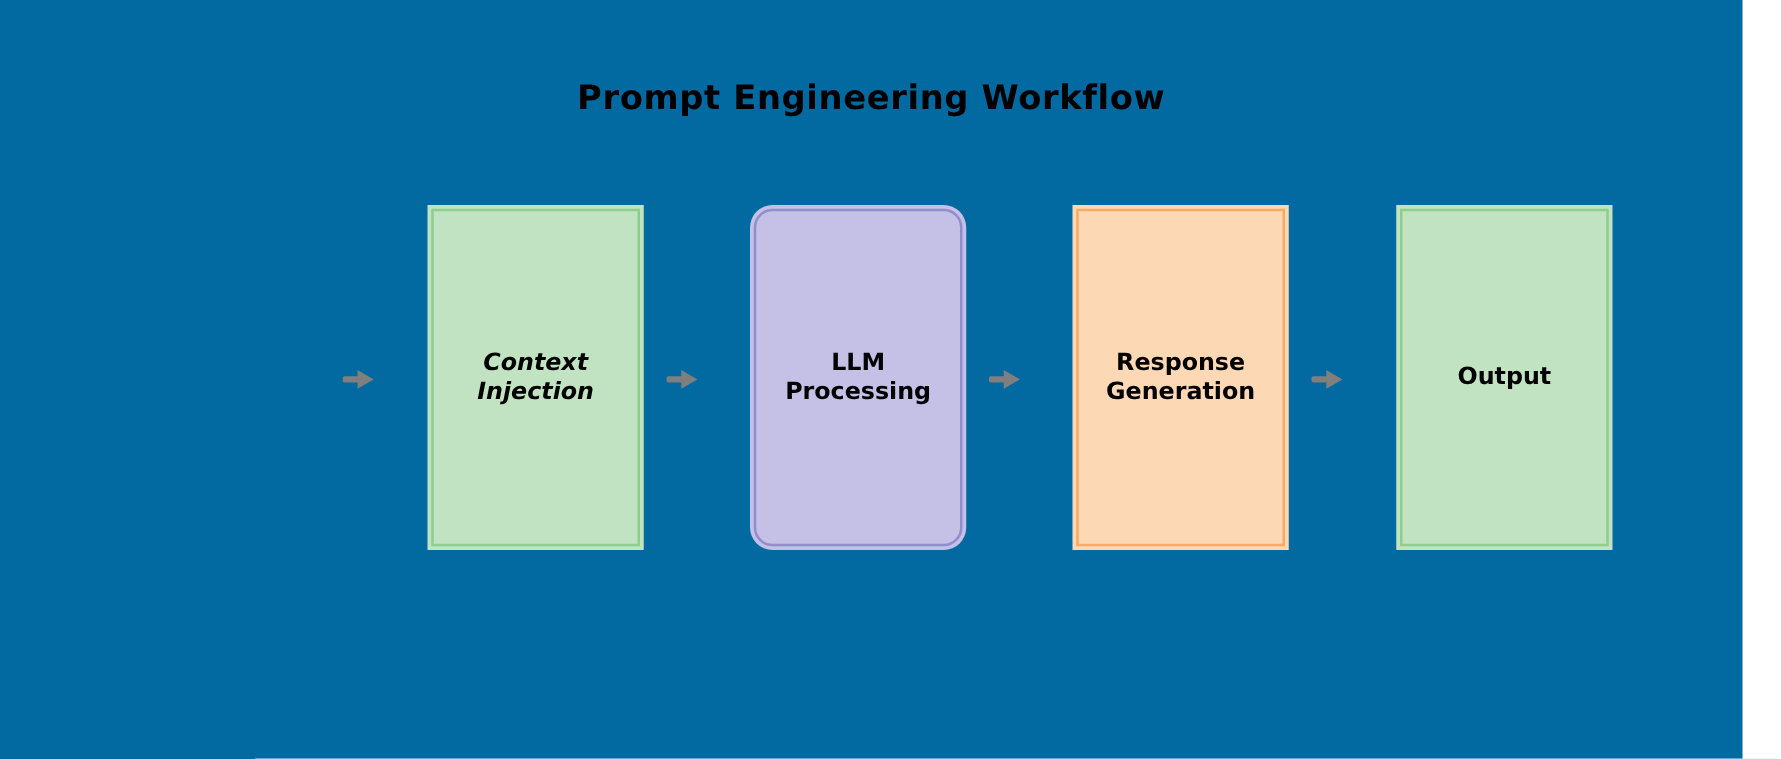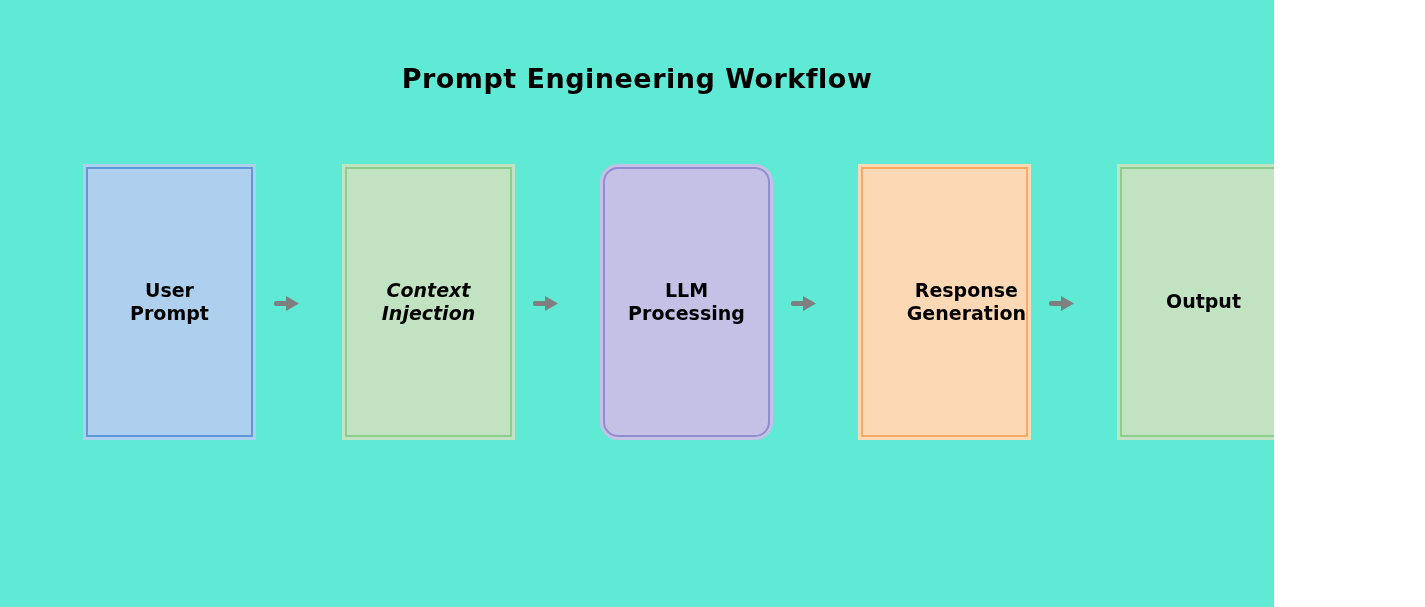--- a/index.html
+++ b/index.html
@@ -3,23 +3,23 @@
 <meta charset="utf-8">
 <style>
   html, body {
     margin: 0;
     padding: 0;
     background: #ffffff;
     font-family: "DejaVu Sans", "Liberation Sans", sans-serif;
   }
   .canvas {
     position: relative;
-    width: 1274px;
+    width: 1394px;
     height: 607px;
-    background: #5eead4;
+    background: #0369a1;
     overflow: hidden;
   }
   .diagram-title {
     position: absolute;
     top: 63px;
     left: 0;
     width: 100%;
     text-align: center;
     font-size: 27px;
     font-weight: bold;
@@ -41,45 +41,41 @@
   .node-label {
     font-size: 19px;
     font-weight: bold;
     color: #000000;
     line-height: 1.22;
     white-space: pre-line;
   }
   .node-1 { left: 86px; }
   .node-2 { left: 345px; font-style: italic; }
   .node-3 { left: 603px; }
-  .node-4 { left: 861px; justify-content: flex-end; }
+  .node-4 { left: 861px; }
   .node-5 { left: 1120px; }
   .flow-arrow {
     position: absolute;
     top: 295px;
     width: 25px;
     height: 17px;
   }
   .arrow-1 { left: 274px; }
   .arrow-2 { left: 533px; }
   .arrow-3 { left: 791px; }
   .arrow-4 { left: 1049px; }
   .flow-arrow svg { display: block; width: 25px; height: 17px; }
 </style>
 </head>
 <body>
 
 <div class="canvas">
 
   <div class="diagram-title">Prompt Engineering Workflow</div>
 
-  <div class="node node-1" style="background: rgb(174, 208, 238); border-color: rgb(94, 154, 215); box-shadow: rgb(174, 208, 238) 0px 0px 0px 3px;">
-    <span class="node-label">User
-Prompt</span>
-  </div>
 
   <div class="flow-arrow arrow-1" style="color: rgb(127, 127, 127);">
     <svg viewBox="0 0 25 17" xmlns="http://www.w3.org/2000/svg">
       <rect x="0" y="6" width="14" height="5" rx="2" fill="currentColor"></rect>
       <polygon points="12,1 25,8.5 12,16" fill="currentColor"></polygon>
     </svg>
   </div>
 
   <div class="node node-2" style="background: rgb(193, 227, 193); border-color: rgb(140, 206, 140); box-shadow: rgb(193, 227, 193) 0px 0px 0px 3px;">
     <span class="node-label">Context

